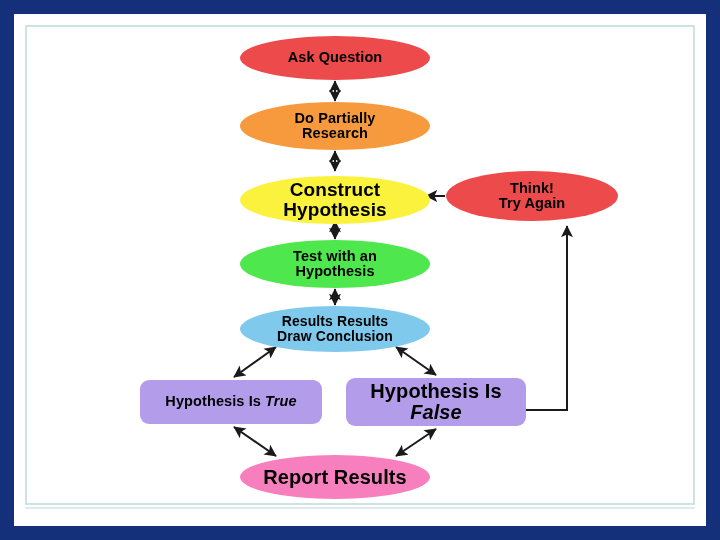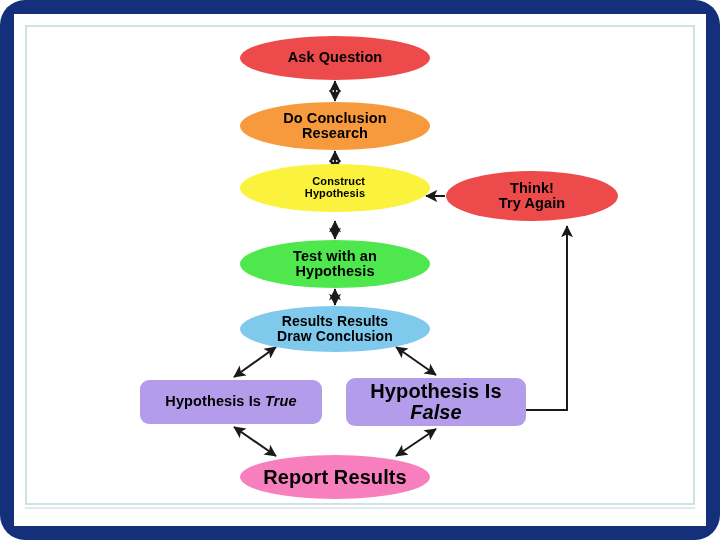--- a/index.html
+++ b/index.html
@@ -7,21 +7,20 @@
     padding: 0;
     background: #ffffff;
   }
   #slide {
     position: relative;
     width: 720px;
     height: 540px;
     overflow: hidden;
     background: #ffffff;
     font-family: "Liberation Sans", sans-serif;
-    border-radius: 25px;
   }
   
   #outer-frame {
     position: absolute;
     left: 0; top: 0;
     width: 720px; height: 540px;
     box-sizing: border-box;
     border: 14px solid #15307B;
     background: #ffffff;
   }
@@ -65,21 +64,21 @@
     line-height: 1.05;
     z-index: 3;
   }
   .ellipse { border-radius: 50%; }
   .rounded-box { border-radius: 9px; }
   .node-label { display: block; white-space: pre-line; }
   .i { font-style: italic; }
 
   #node-ask-question      { left: 212px; top:  8px;  width: 190px; height: 44px; font-size: 14.5px; }
   #node-background        { left: 212px; top: 74px;  width: 190px; height: 48px; font-size: 14.5px; }
-  #node-hypothesis        { left: 212px; top: 136px; width: 190px; height: 48px; font-size: 11px; text-align: right; }
+  #node-hypothesis        { left: 212px; top: 148px; width: 190px; height: 48px; font-size: 19px; }
   #node-test              { left: 212px; top: 212px; width: 190px; height: 48px; font-size: 14.5px; }
   #node-analyze           { left: 212px; top: 278px; width: 190px; height: 46px; font-size: 14px; }
   #node-think             { left: 418px; top: 143px; width: 172px; height: 50px; font-size: 14.5px; }
   #node-true              { left: 112px; top: 352px; width: 182px; height: 44px; font-size: 14.5px; }
   #node-false             { left: 318px; top: 350px; width: 180px; height: 48px; font-size: 20px; }
   #node-report            { left: 212px; top: 427px; width: 190px; height: 44px; font-size: 20px; }
 
   #svg-connectors {
     position: absolute;
     left: 0; top: 0;
@@ -129,21 +128,21 @@
       <path d="M 498 382 L 539 382 L 539 198" fill="none" stroke="#1a1a1a" stroke-width="2" marker-end="url(#arrow-end)"></path>
 
       <line x1="417" y1="168" x2="398" y2="168" stroke="#1a1a1a" stroke-width="2" marker-end="url(#arrow-end)"></line>
     </svg>
 
     <div class="node ellipse" id="node-ask-question" style="background:#ED4B4B">
       <span class="node-label">Ask Question</span>
     </div>
 
     <div class="node ellipse" id="node-background" style="background:#F79A3E">
-      <span class="node-label">Do Conclusion
+      <span class="node-label">Do Partially
 Research</span>
     </div>
 
     <div class="node ellipse" id="node-hypothesis" style="background:#FAF23C">
       <span class="node-label">Construct
 Hypothesis</span>
     </div>
 
     <div class="node ellipse" id="node-test" style="background:#4EE84E">
       <span class="node-label">Test with an

